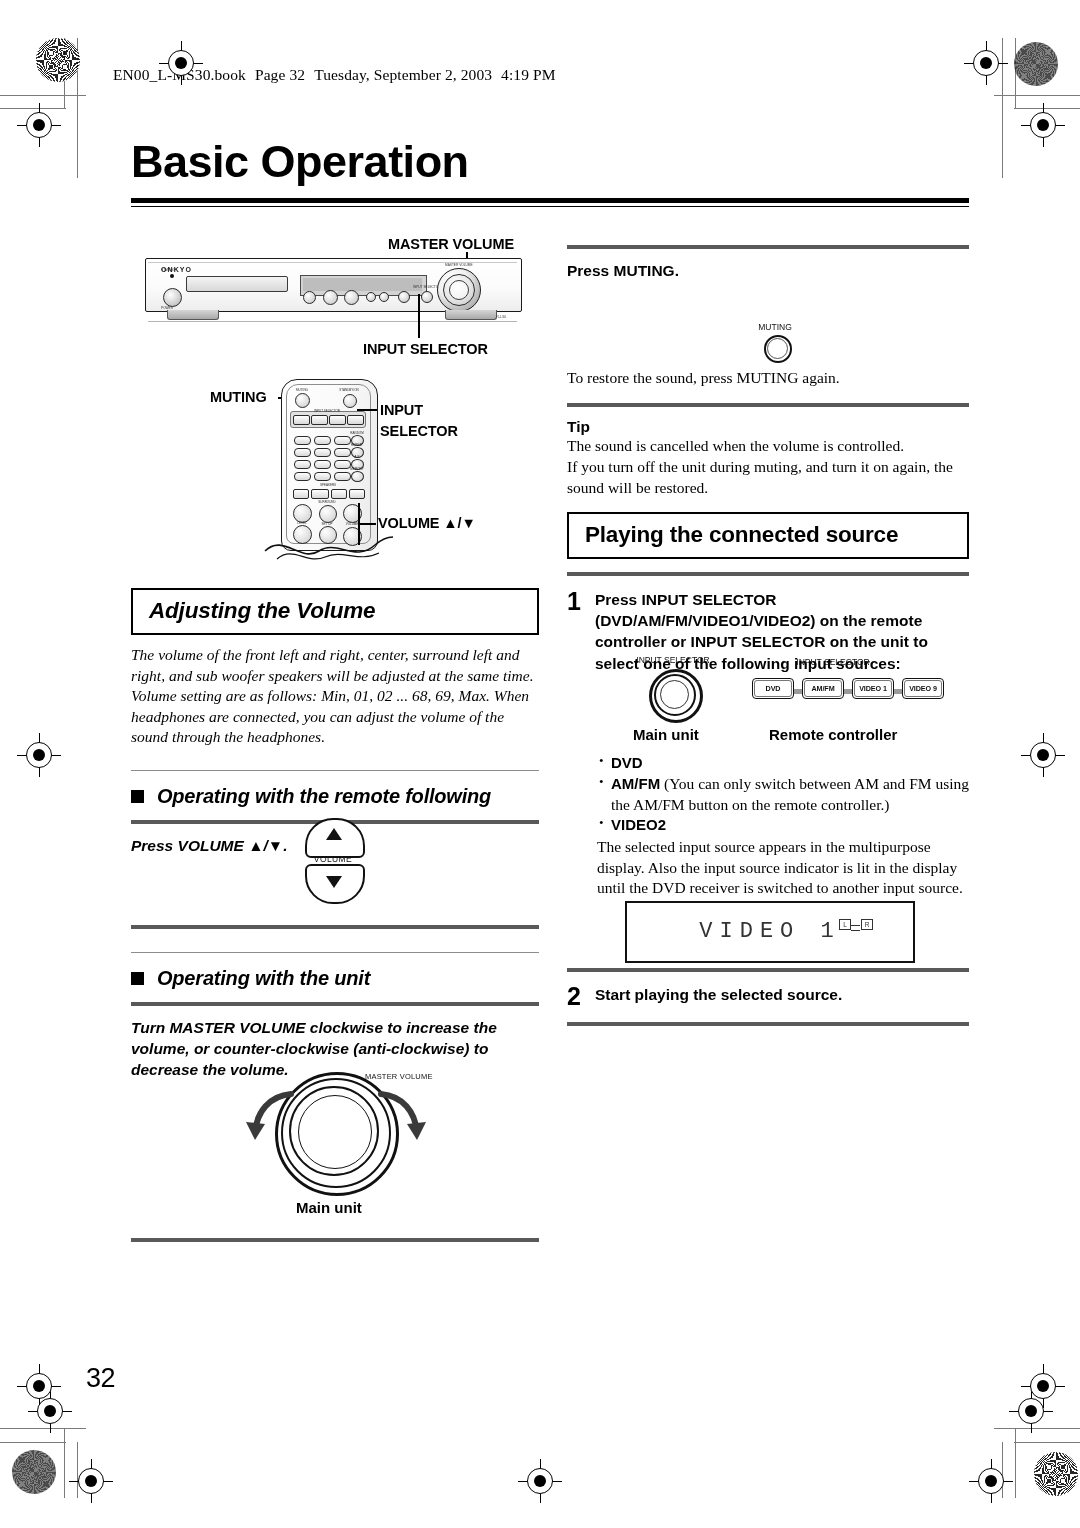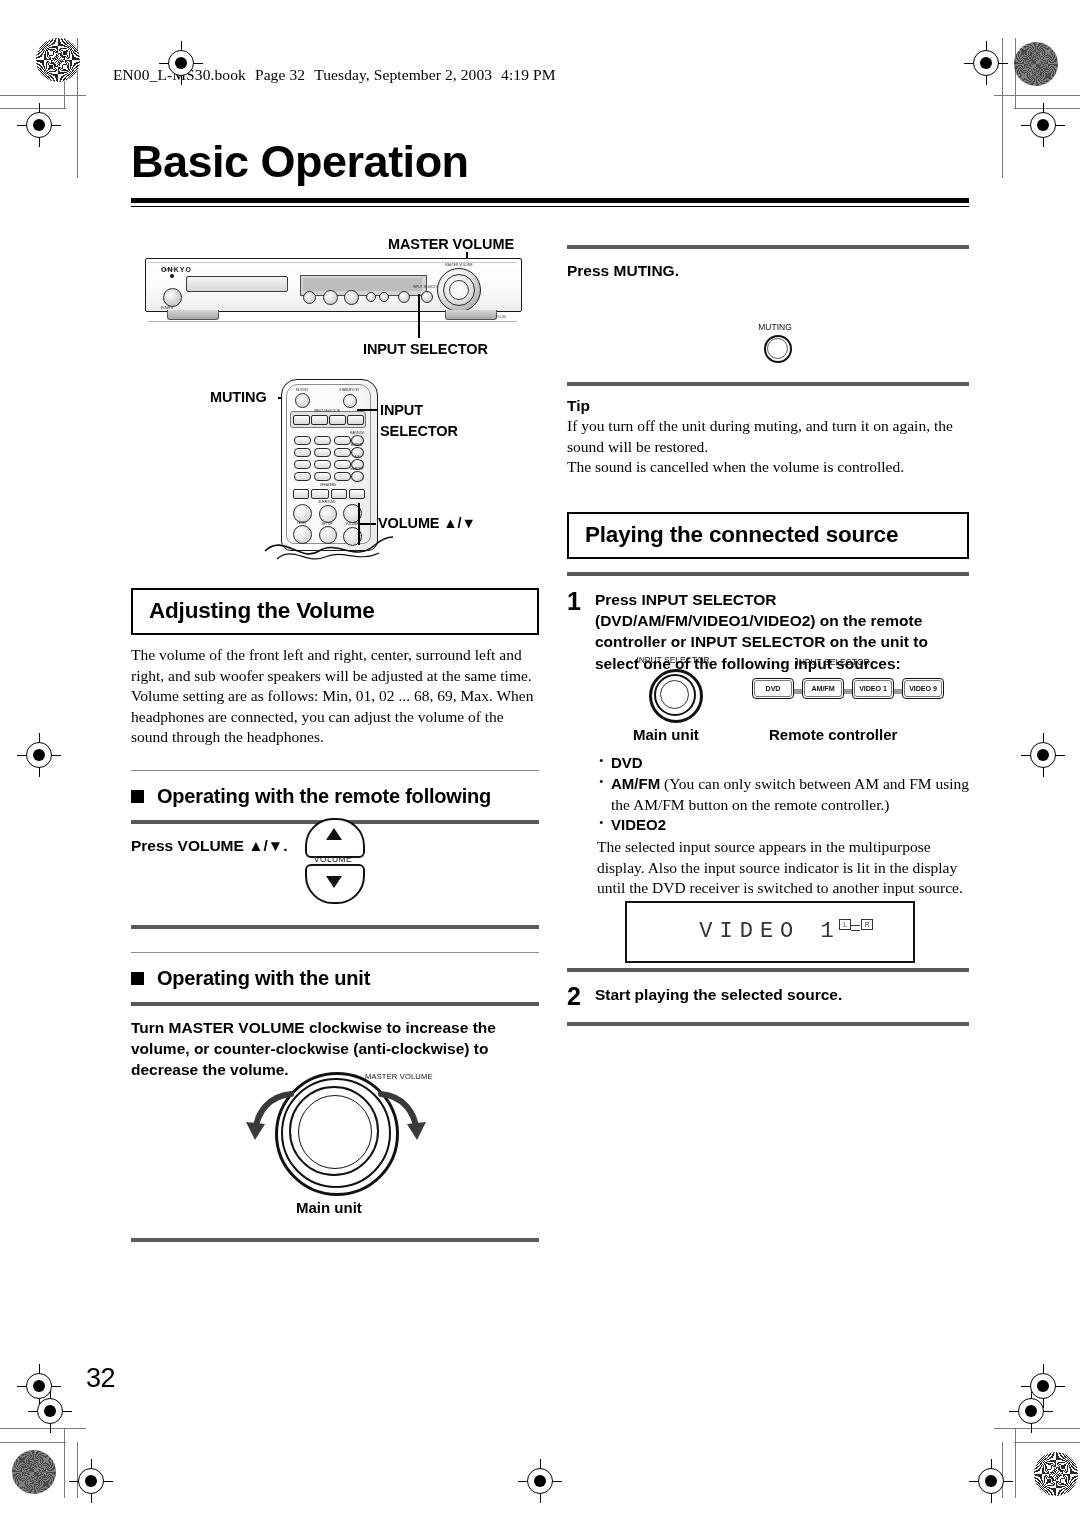--- a/index.html
+++ b/index.html
@@ -99,21 +99,21 @@
   .title-rule-thin {
     position: absolute;
     left: 131px;
     top: 206px;
     width: 838px;
     height: 1px;
     background: #000;
   }
 
   
-  .col-left  { position: absolute; left: 131px; top: 225px; width: 408px; }
+  .col-left  { position: absolute; left: 131px; top: 225px; width: 408px; font-style: italic; }
   .col-right { position: absolute; left: 567px; top: 225px; width: 402px; }
 
   
   .sec-box {
     border: 2px solid #000;
     padding: 8px 0 9px 16px;
     font-family: "Liberation Sans", sans-serif;
     font-weight: bold;
     font-size: 22.5px;
     letter-spacing: -0.2px;
@@ -870,24 +870,25 @@
   <div class="bold-sans" style="margin-top:12px;">Press MUTING.</div>
 </div>
 
 <div class="muteart">
   <div class="cap">MUTING</div>
   <div class="ring"></div>
   <div class="ring2"></div>
 </div>
 
 <div class="col-right" style="top:368px;">
+  <div class="body-text">To restore the sound, press MUTING again.</div>
   <div class="rule-thick-gray" style="margin-top:14px;"></div>
   <div class="tip-head" style="margin-top:11px;">Tip</div>
+  <div class="body-text">The sound is cancelled when the volume is controlled.</div>
   <div class="body-text" style="margin-top:1px;">If you turn off the unit during muting, and turn it on again, the sound will be restored.</div>
-  <div class="body-text">The sound is cancelled when the volume is controlled.</div>
 </div>
 
 <div class="col-right" style="top:512px;">
   <div class="sec-box">Playing the connected source</div>
   <div class="rule-thick-gray" style="margin-top:13px;"></div>
   <div class="step" style="margin-top:13px;">
     <div class="step-num">1</div>
     <div class="step-txt">Press INPUT SELECTOR (DVD/AM/FM/VIDEO1/VIDEO2) on the remote controller or INPUT SELECTOR on the unit to select one of the following input sources:</div>
   </div>
 </div>

